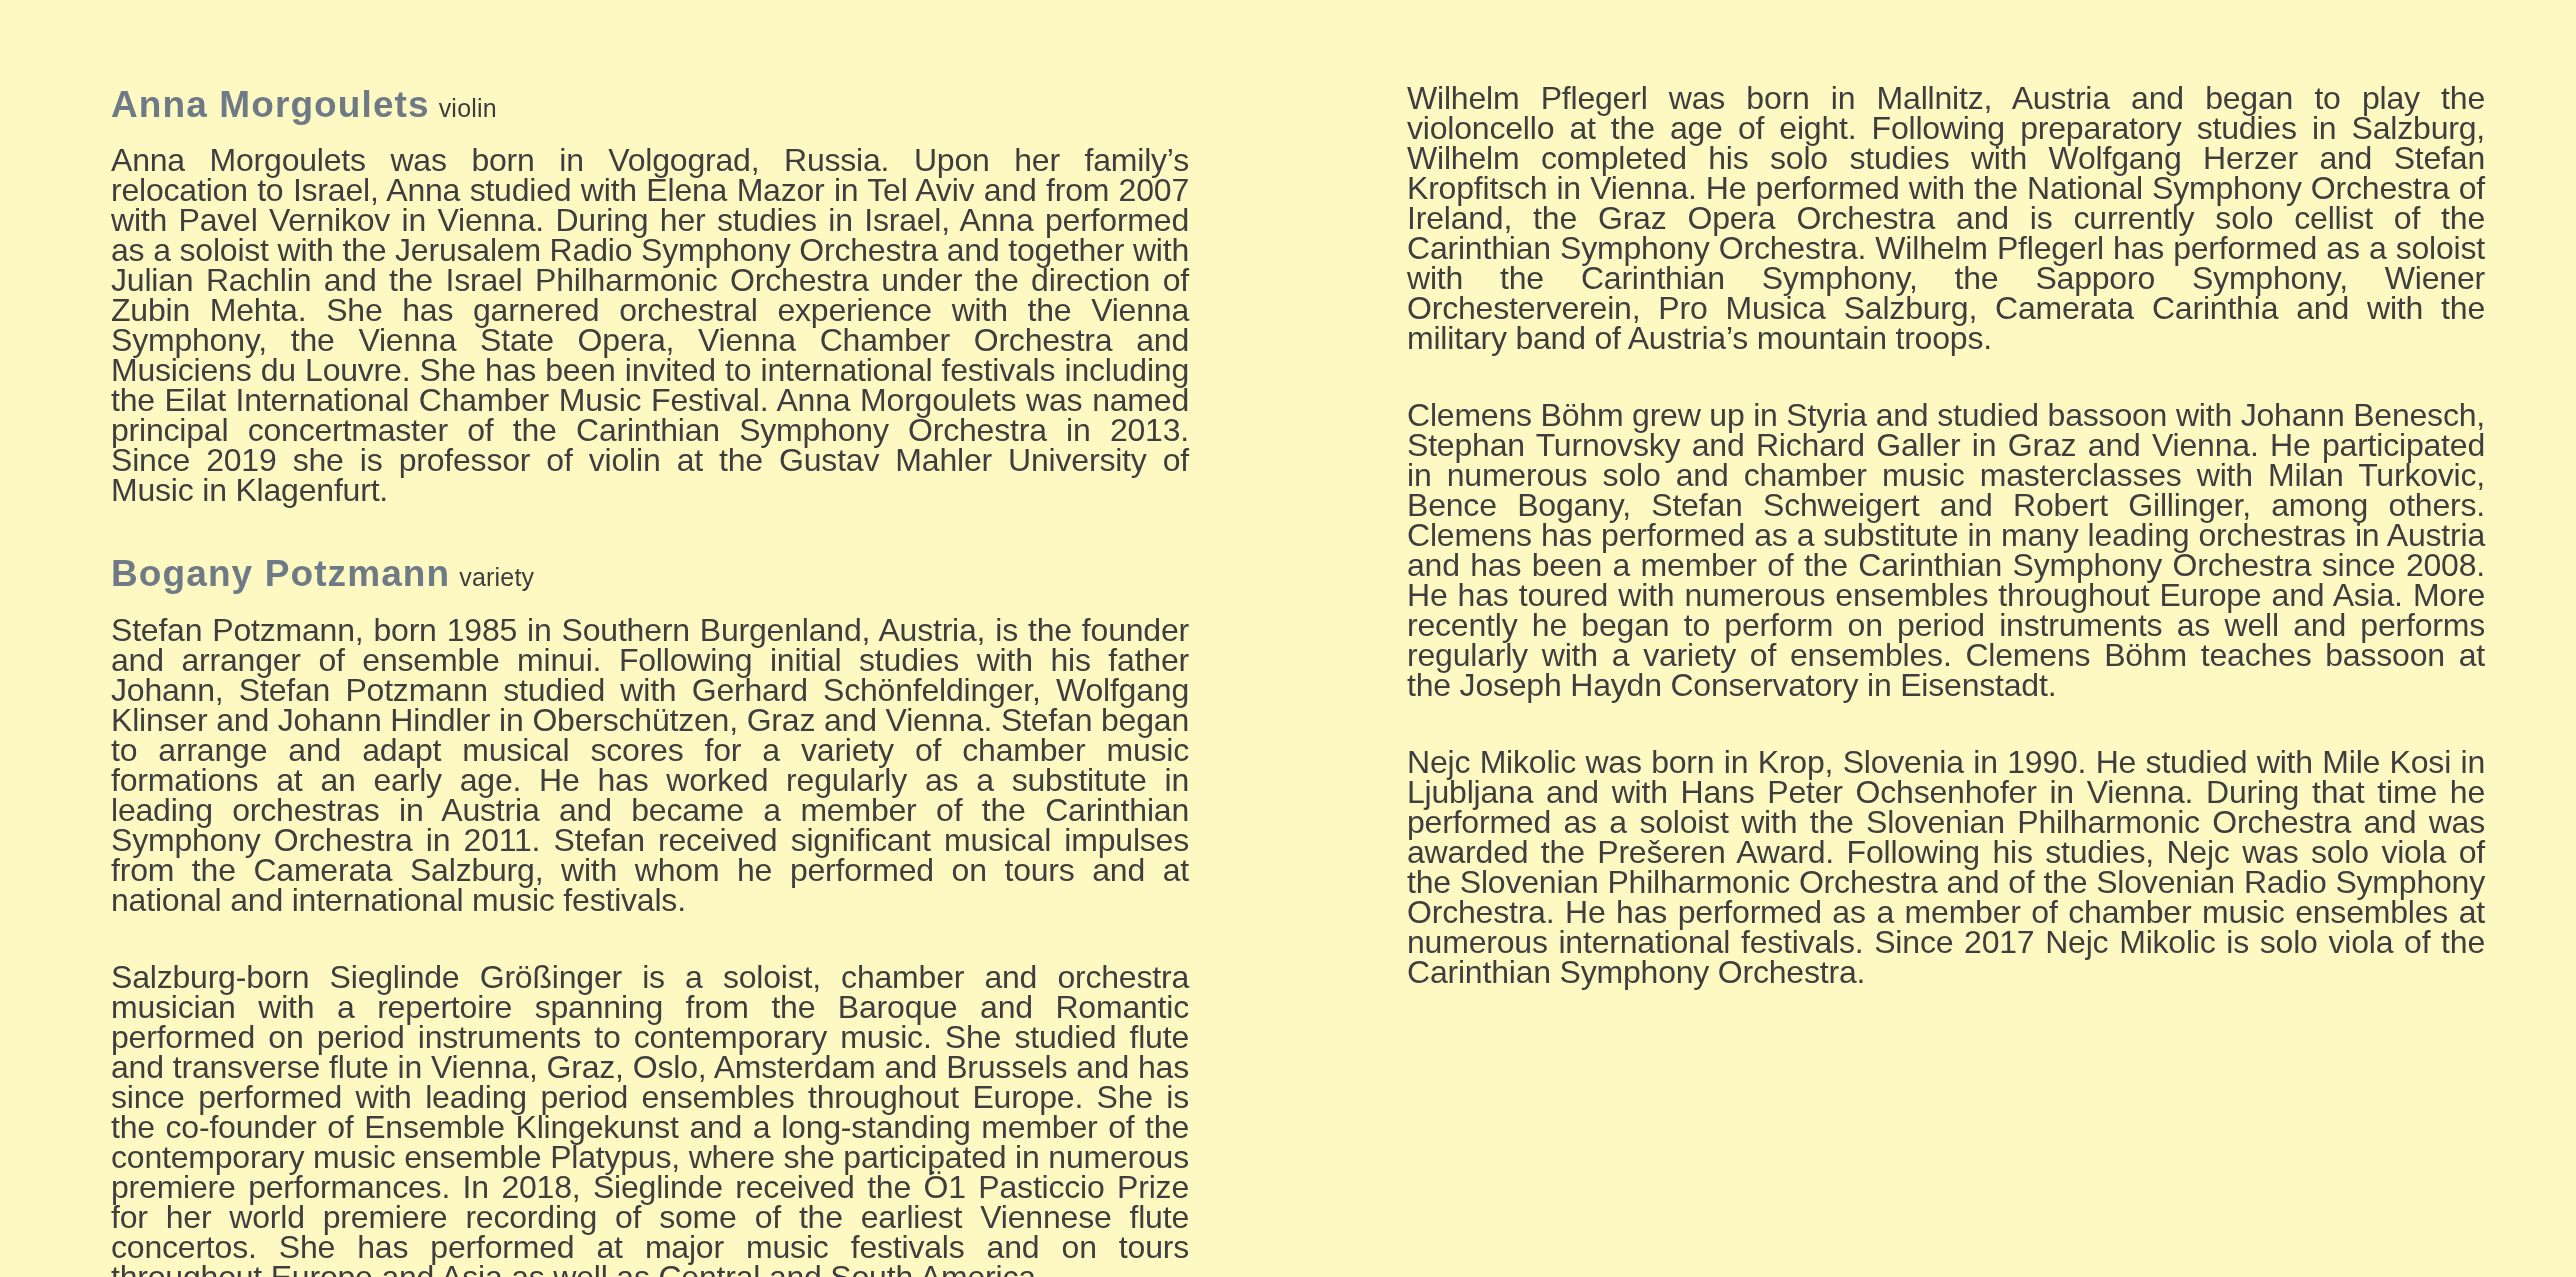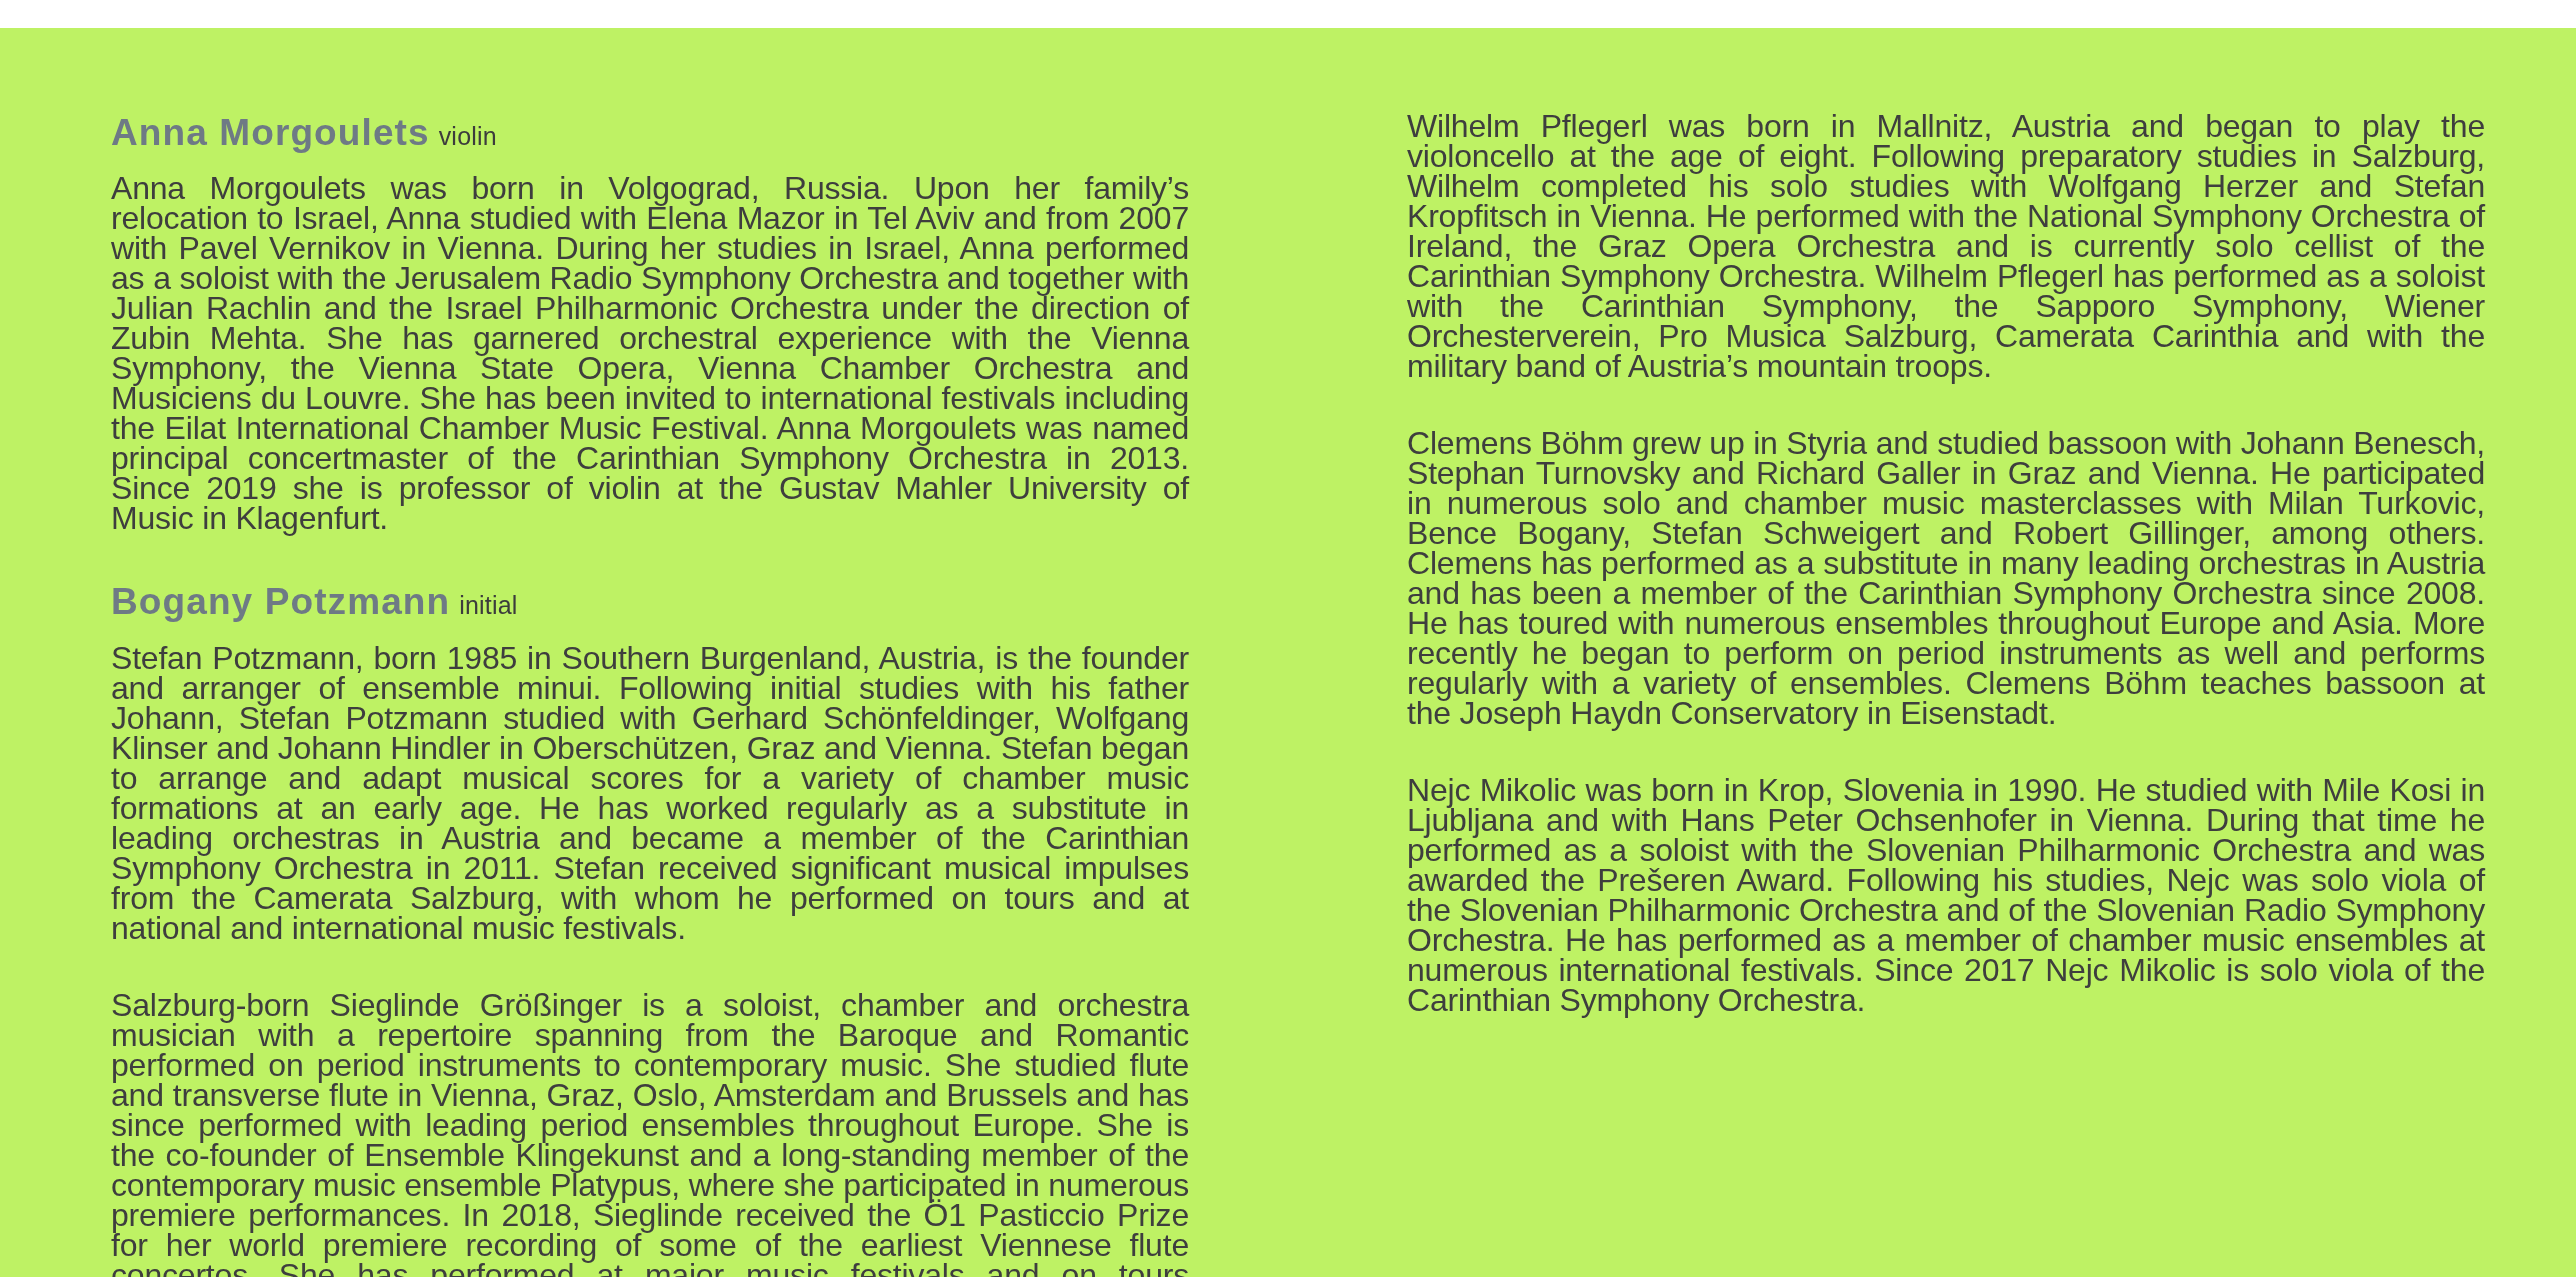--- a/index.html
+++ b/index.html
@@ -10,22 +10,21 @@
   body {
     width: 2576px;
     height: 1277px;
     position: relative;
     overflow: hidden;
     font-family: "Liberation Sans", "DejaVu Sans", sans-serif;
   }
   .spread {
     position: absolute;
     inset: 0;
-    background: #bef264;
-    margin-top: 28px;
+    background: #fef9c3;
   }
   .page {
     position: absolute;
     top: 0;
     height: 1277px;
     width: 1078px;
     padding-top: 83px;
     box-sizing: content-box;
   }
   .page.left  { left: 111px; }
@@ -67,21 +66,21 @@
 <div class="spread">
 
   <div class="page left">
 
     <section class="bio-section">
       <h2 class="heading"><span class="musician-name">Anna Morgoulets</span><span class="musician-instrument">violin</span></h2>
       <p class="bio">Anna Morgoulets was born in Volgograd, Russia. Upon her family’s relocation to Israel, Anna studied with Elena Mazor in Tel Aviv and from 2007 with Pavel Vernikov in Vienna. During her studies in Israel, Anna performed as a soloist with the Jerusalem Radio Symphony Orchestra and together with Julian Rachlin and the Israel Philharmonic Orchestra under the direction of Zubin Mehta. She has garnered orchestral experience with the Vienna Symphony, the Vienna State Opera, Vienna Chamber Orchestra and Musiciens du Louvre. She has been invited to international festivals including the Eilat International Chamber Music Festival. Anna Morgoulets was named principal concertmaster of the Carinthian Symphony Orchestra in 2013. Since 2019 she is professor of violin at the Gustav Mahler University of Music in Klagenfurt.</p>
     </section>
 
     <section class="bio-section">
-      <h2 class="heading"><span class="musician-name">Bogany Potzmann</span><span class="musician-instrument">initial</span></h2>
+      <h2 class="heading"><span class="musician-name">Bogany Potzmann</span><span class="musician-instrument">variety</span></h2>
       <p class="bio">Stefan Potzmann, born 1985 in Southern Burgenland, Austria, is the founder and arranger of ensemble minui. Following initial studies with his father Johann, Stefan Potzmann studied with Gerhard Schönfeldinger, Wolfgang Klinser and Johann Hindler in Oberschützen, Graz and Vienna. Stefan began to arrange and adapt musical scores for a variety of chamber music formations at an early age. He has worked regularly as a substitute in leading orchestras in Austria and became a member of the Carinthian Symphony Orchestra in 2011. Stefan received significant musical impulses from the Camerata Salzburg, with whom he performed on tours and at national and international music festivals.</p>
     </section>
 
     <section class="bio-section">
       <p class="bio">Salzburg-born Sieglinde Größinger is a soloist, chamber and orchestra musician with a repertoire spanning from the Baroque and Romantic performed on period instruments to contemporary music. She studied flute and transverse flute in Vienna, Graz, Oslo, Amsterdam and Brussels and has since performed with leading period ensembles throughout Europe. She is the co-founder of Ensemble Klingekunst and a long-standing member of the contemporary music ensemble Platypus, where she participated in numerous premiere performances. In 2018, Sieglinde received the Ö1 Pasticcio Prize for her world premiere recording of some of the earliest Viennese flute concertos. She has performed at major music festivals and on tours throughout Europe and Asia as well as Central and South America.</p>
     </section>
 
   </div>
 
   <div class="page right">

